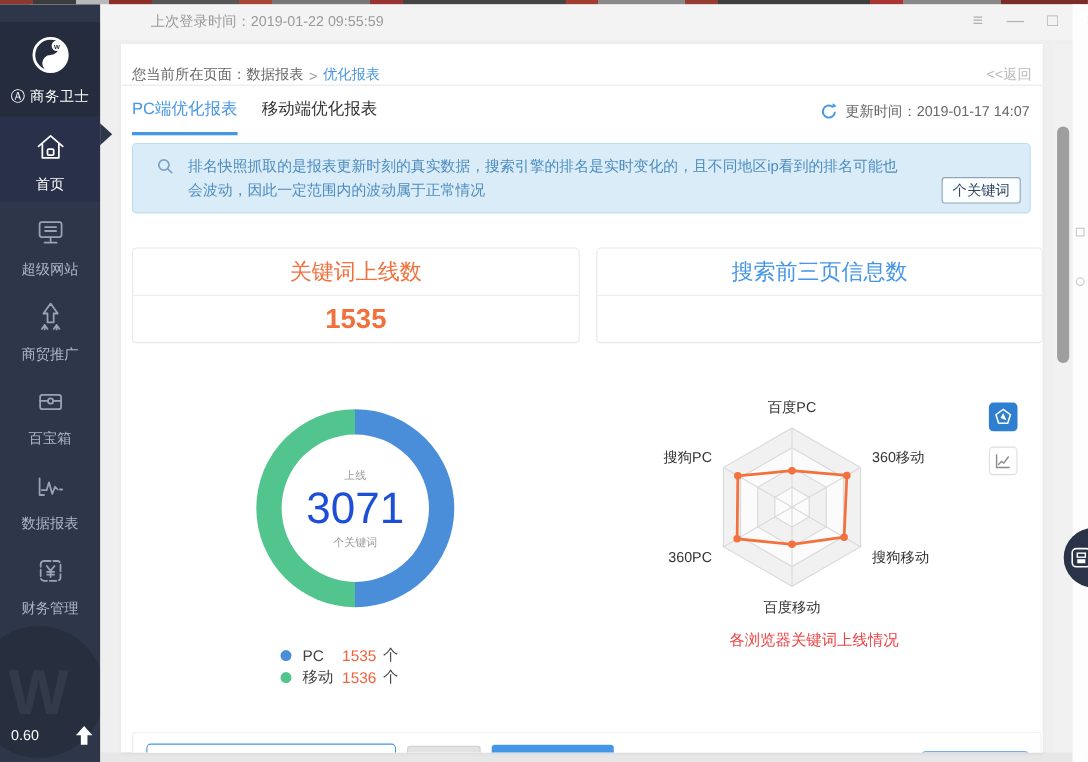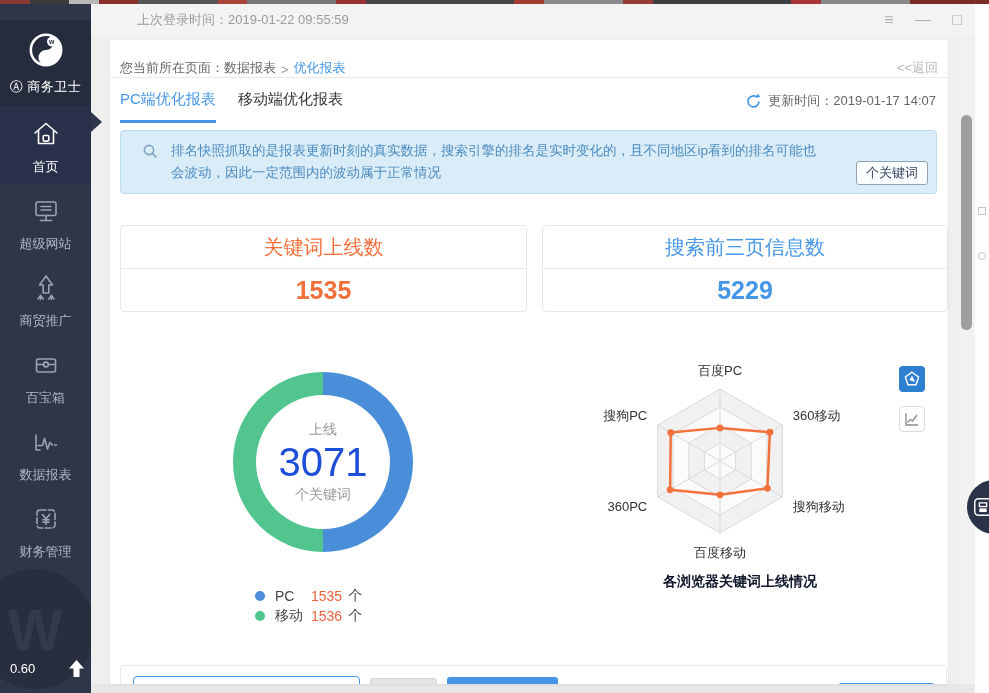--- a/index.html
+++ b/index.html
@@ -63,32 +63,32 @@
   #stat-card-1 { left:432px; width:406px; }
   .stat-title { height:43px; border-bottom:1px solid #ececec; display:flex; align-items:center;
     justify-content:center; font-size:20px; }
   .stat-value { height:43px; display:flex; align-items:center; justify-content:center;
     font-size:25px; font-weight:bold; }
 
   
   #donut { left:123px; top:332px; width:180px; height:180px; border-radius:50%; }
   #donut-hole { position:absolute; left:23px; top:23px; width:134px; height:134px; border-radius:50%;
     background:#fff; display:flex; flex-direction:column; align-items:center; justify-content:center; }
-  #donut-top,#donut-bottom { font-size:14px; color:#9a9a9a; }
+  #donut-top,#donut-bottom { font-size:10px; color:#9a9a9a; }
   #donut-value { font-size:40px; color:#1d4ed8; margin:1px 0; }
   #legend { left:145px; top:546px; font-size:14px; color:#444; }
   .legend-row { display:flex; align-items:center; height:20px; cursor:pointer; }
   .legend-dot { width:10px; height:10px; border-radius:50%; margin-right:10px; }
   .legend-name { min-width:36px; }
   .legend-val { color:#f0613c; margin-right:6px; }
 
   
   #radar-svg { left:450px; top:309px; }
   #radar-caption { left:480px; top:533px; width:300px; text-align:center;
-    font-size:14px; font-weight:bold; color:#0f172a; }
+    font-size:14px; font-weight:normal; color:#ef4444; }
   .chart-toggle { position:absolute; left:789px; width:26px; height:26px; border-radius:4px;
     display:flex; align-items:center; justify-content:center; cursor:pointer; }
   #toggle-radar { top:326px; background:#2f7fd1; }
   #toggle-line { top:366px; background:#fff; border:1px solid #ddd; }
 
   
   #bottom-card { left:10px; top:625px; width:827px; height:30px;
     border:1px solid #e9e9e9; border-bottom:none; border-radius:4px 4px 0 0; background:#fff; }
   #kw-input { position:absolute; left:23px; top:636px; width:227px; height:30px;
     border:1px solid #4596e6; border-radius:4px; outline:none; padding:0 8px; font-size:13px; }
@@ -220,21 +220,20 @@
     <path d="M10.6 10.6 L14.5 14.5" stroke="#7fa3c4" stroke-width="1.6"></path>
   </svg>
   <button id="feedback-btn">个关键词</button>
 
   <div class="stat-card" id="stat-card-0">
     <div class="stat-title" style="color: rgb(242, 112, 60);">关键词上线数</div>
     <div class="stat-value" style="color: rgb(242, 112, 60);">1535</div>
   </div>
   <div class="stat-card" id="stat-card-1">
     <div class="stat-title" style="color: rgb(69, 150, 230);">搜索前三页信息数</div>
-    <div class="stat-value" style="color: rgb(69, 150, 230);">5229</div>
   </div>
 
   <div id="donut" class="abs" style="background: conic-gradient(rgb(74, 142, 217) 0deg, rgb(74, 142, 217) 49.98%, rgb(82, 196, 141) 49.98%, rgb(82, 196, 141) 100%);">
     <div id="donut-hole">
       <span id="donut-top">上线</span>
       <span id="donut-value">3071</span>
       <span id="donut-bottom">个关键词</span>
     </div>
   </div>
 

